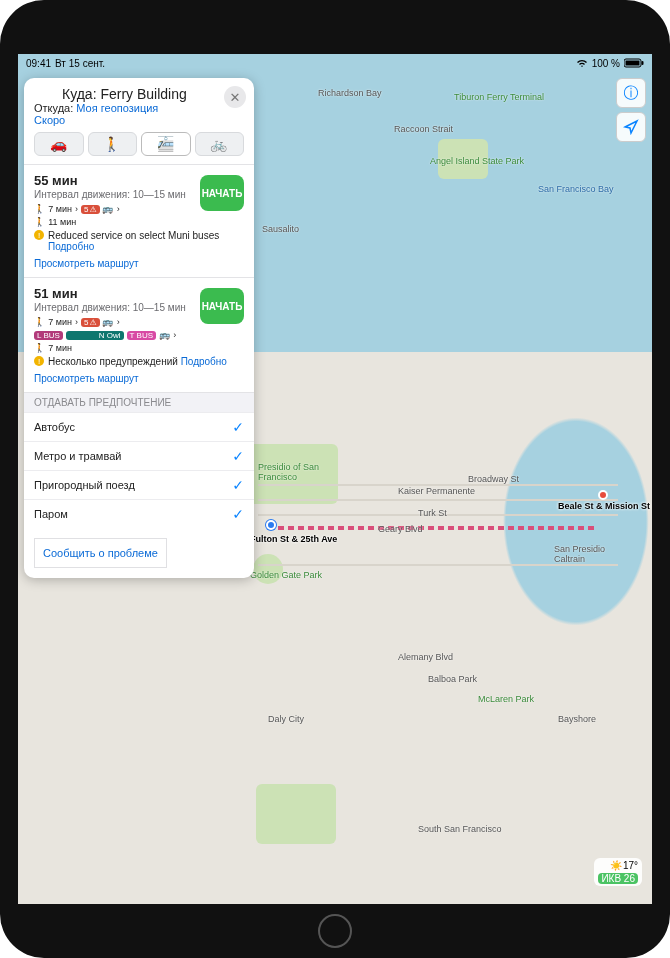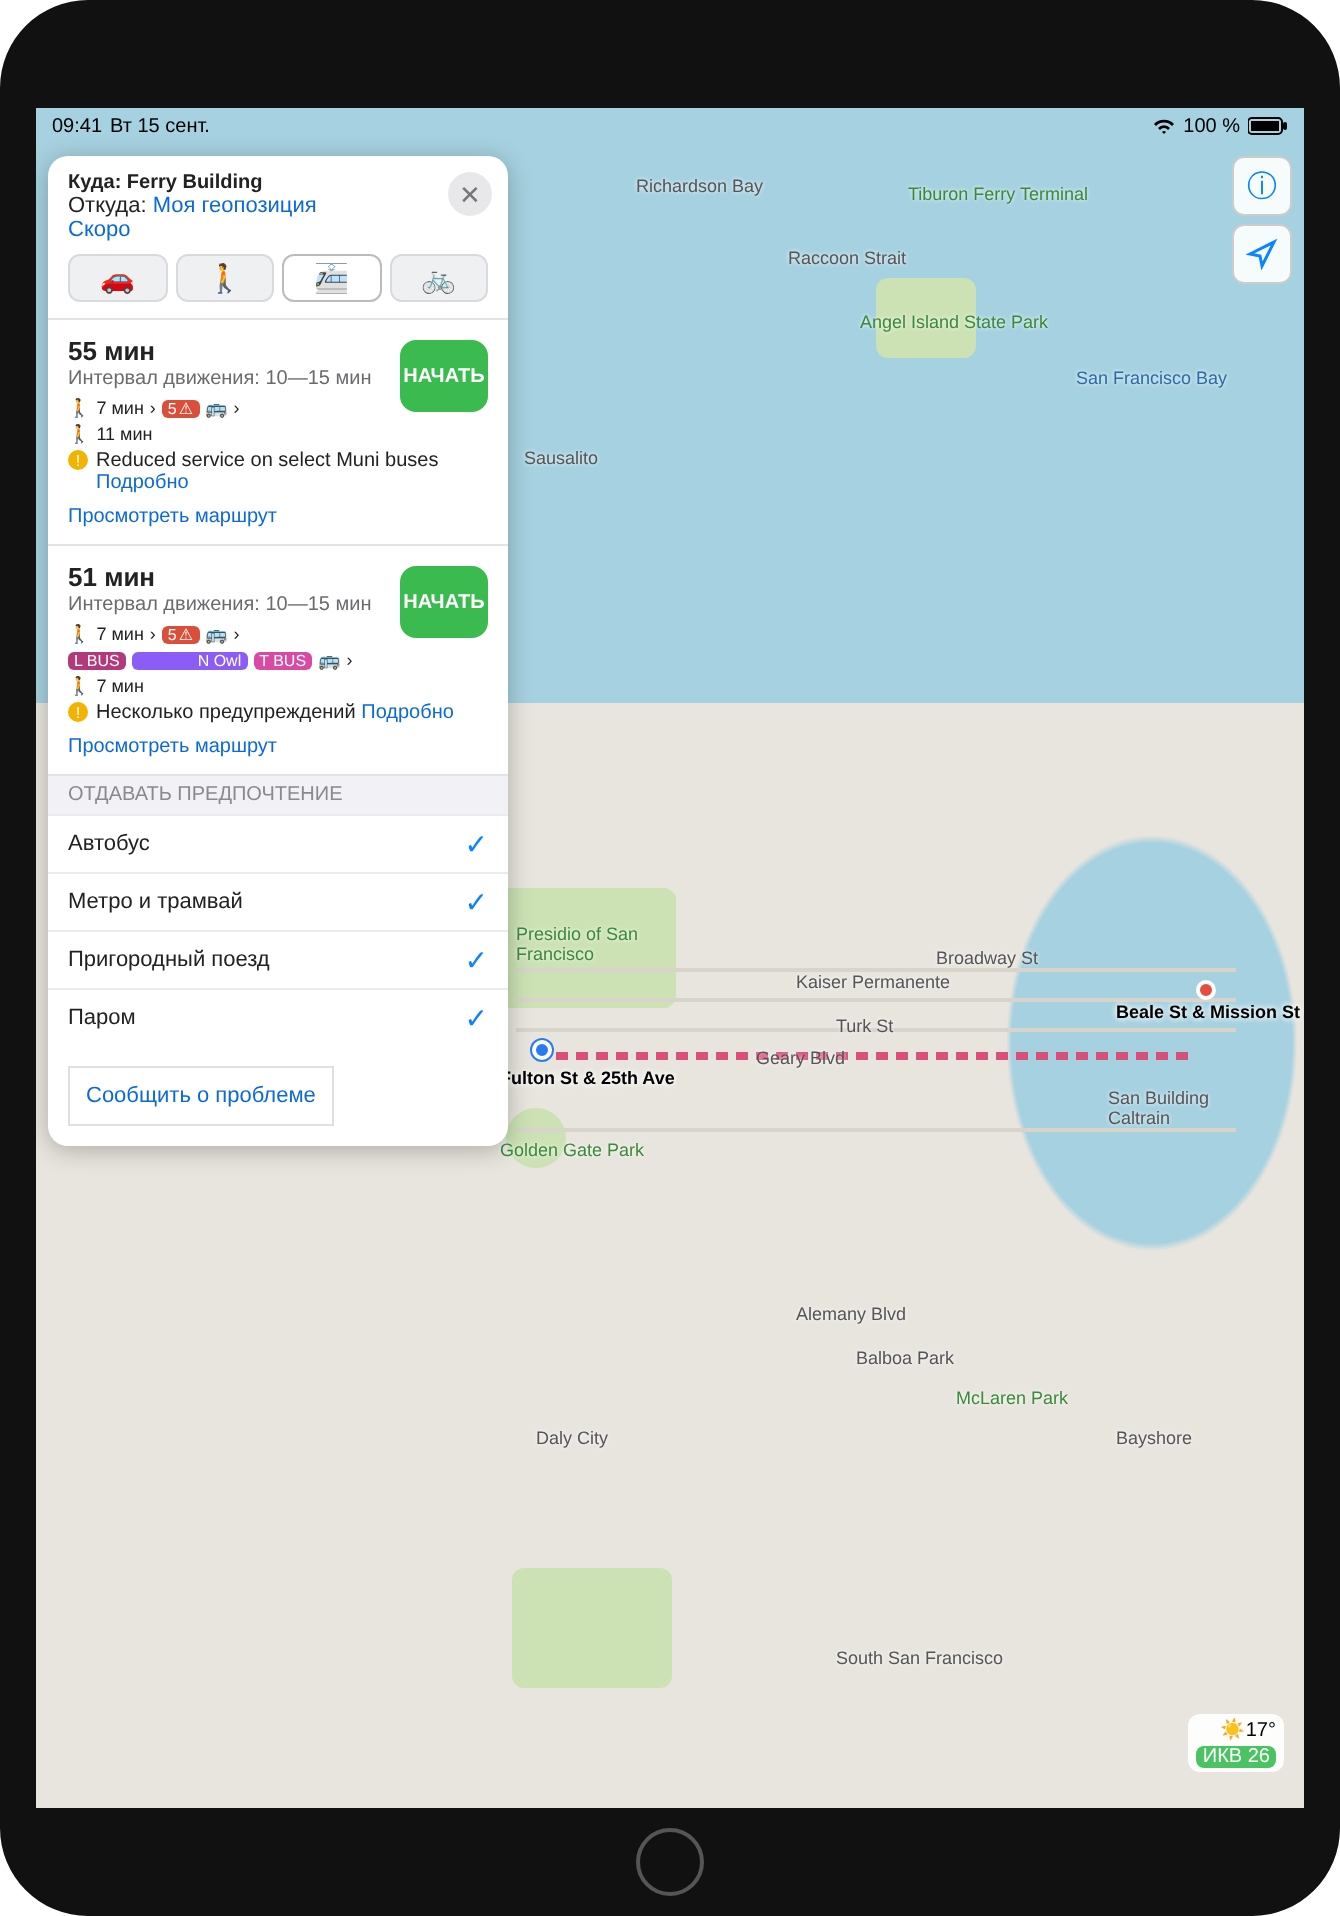--- a/index.html
+++ b/index.html
@@ -91,21 +91,21 @@
     z-index:8;
     overflow:hidden;
   }
   .card-head { padding:8px 10px 6px; position:relative; }
   .close-x {
     position:absolute; right:8px; top:8px; width:22px;height:22px;
     border-radius:50%;background:#e8e8ea;
     display:flex;align-items:center;justify-content:center;
     color:#777; font-size:13px;
   }
-  .dest { font-size:10px; font-weight:700; }
+  .dest { font-size:14px; font-weight:400;margin-left:28px; }
   .from-line, .soon { font-size:11px; }
   .link { color:#0a6ad6; }
   .seg-ctrl {
     display:flex; gap:4px; padding:0 10px 8px;
   }
   .seg-btn {
     flex:1; height:24px; border-radius:6px; background:#eef0f2;
     border:1px solid #d8dadd;
     display:flex; align-items:center; justify-content:center;
     font-size:14px;
@@ -114,21 +114,21 @@
 
   .route {
     padding:8px 10px; border-top:1px solid #e3e3e6;
   }
   .route .time { font-size:13px; font-weight:600; }
   .sub { color:#6b6b6f; font-size:10px; margin:1px 0 4px; }
   .steps { display:flex; align-items:center; gap:3px; flex-wrap:wrap; font-size:9px; margin-bottom:3px;}
   .chip { border-radius:3px; padding:0 3px; font-size:8px; color:#fff; display:inline-flex; align-items:center; gap:1px;}
   .chip.bus5 { background:#d94f3a; }
   .chip.lbus { background:#b23a7a; }
-  .chip.now { background:#8b5cf6;padding-left:33px; }
+  .chip.now { background:#0f766e;padding-left:33px; }
   .chip.tbus { background:#d84aa4; }
   .warn-dot { width:10px;height:10px;background:#f2b400;color:#fff;border-radius:50%;display:inline-flex;align-items:center;justify-content:center;font-size:8px;}
   .go-btn {
     float:right; width:44px; height:36px; background:#3bbb4f; color:#fff;
     border-radius:8px; display:flex;align-items:center;justify-content:center;
     font-size:10px; font-weight:700;
     margin-left:6px; margin-top:2px;
   }
   .warn-row { display:flex; gap:4px; font-size:10px; margin:3px 0; align-items:flex-start;}
   .preview { color:#0a6ad6; font-size:10px; margin-top:3px; display:inline-block;}
@@ -208,21 +208,21 @@
 
     <span class="map-label" style="left:300px;top:34px;">Richardson Bay</span>
     <span class="map-label green" style="left:436px;top:38px;">Tiburon Ferry Terminal</span>
     <span class="map-label green" style="left:412px;top:102px;">Angel Island State Park</span>
     <span class="map-label" style="left:376px;top:70px;">Raccoon Strait</span>
     <span class="map-label" style="left:244px;top:170px;">Sausalito</span>
     <span class="map-label blue" style="left:520px;top:130px;text-align:center;">San Francisco Bay</span>
     <span class="map-label green" style="left:240px;top:408px;width:90px;white-space:normal;">Presidio of San Francisco</span>
     <span class="map-label green" style="left:232px;top:516px;">Golden Gate Park</span>
     <span class="map-label" style="left:380px;top:432px;">Kaiser Permanente</span>
-    <span class="map-label" style="left:536px;top:490px;white-space:normal;width:60px;">San Building Caltrain</span>
+    <span class="map-label" style="left:536px;top:490px;white-space:normal;width:60px;">San Presidio Caltrain</span>
     <span class="map-label" style="left:250px;top:660px;">Daly City</span>
     <span class="map-label" style="left:410px;top:620px;">Balboa Park</span>
     <span class="map-label green" style="left:460px;top:640px;">McLaren Park</span>
     <span class="map-label" style="left:540px;top:660px;">Bayshore</span>
     <span class="map-label" style="left:380px;top:598px;">Alemany Blvd</span>
     <span class="map-label" style="left:450px;top:420px;">Broadway St</span>
     <span class="map-label" style="left:400px;top:454px;">Turk St</span>
     <span class="map-label" style="left:360px;top:470px;">Geary Blvd</span>
     <span class="map-label" style="left:400px;top:770px;">South San Francisco</span>
   </div>

